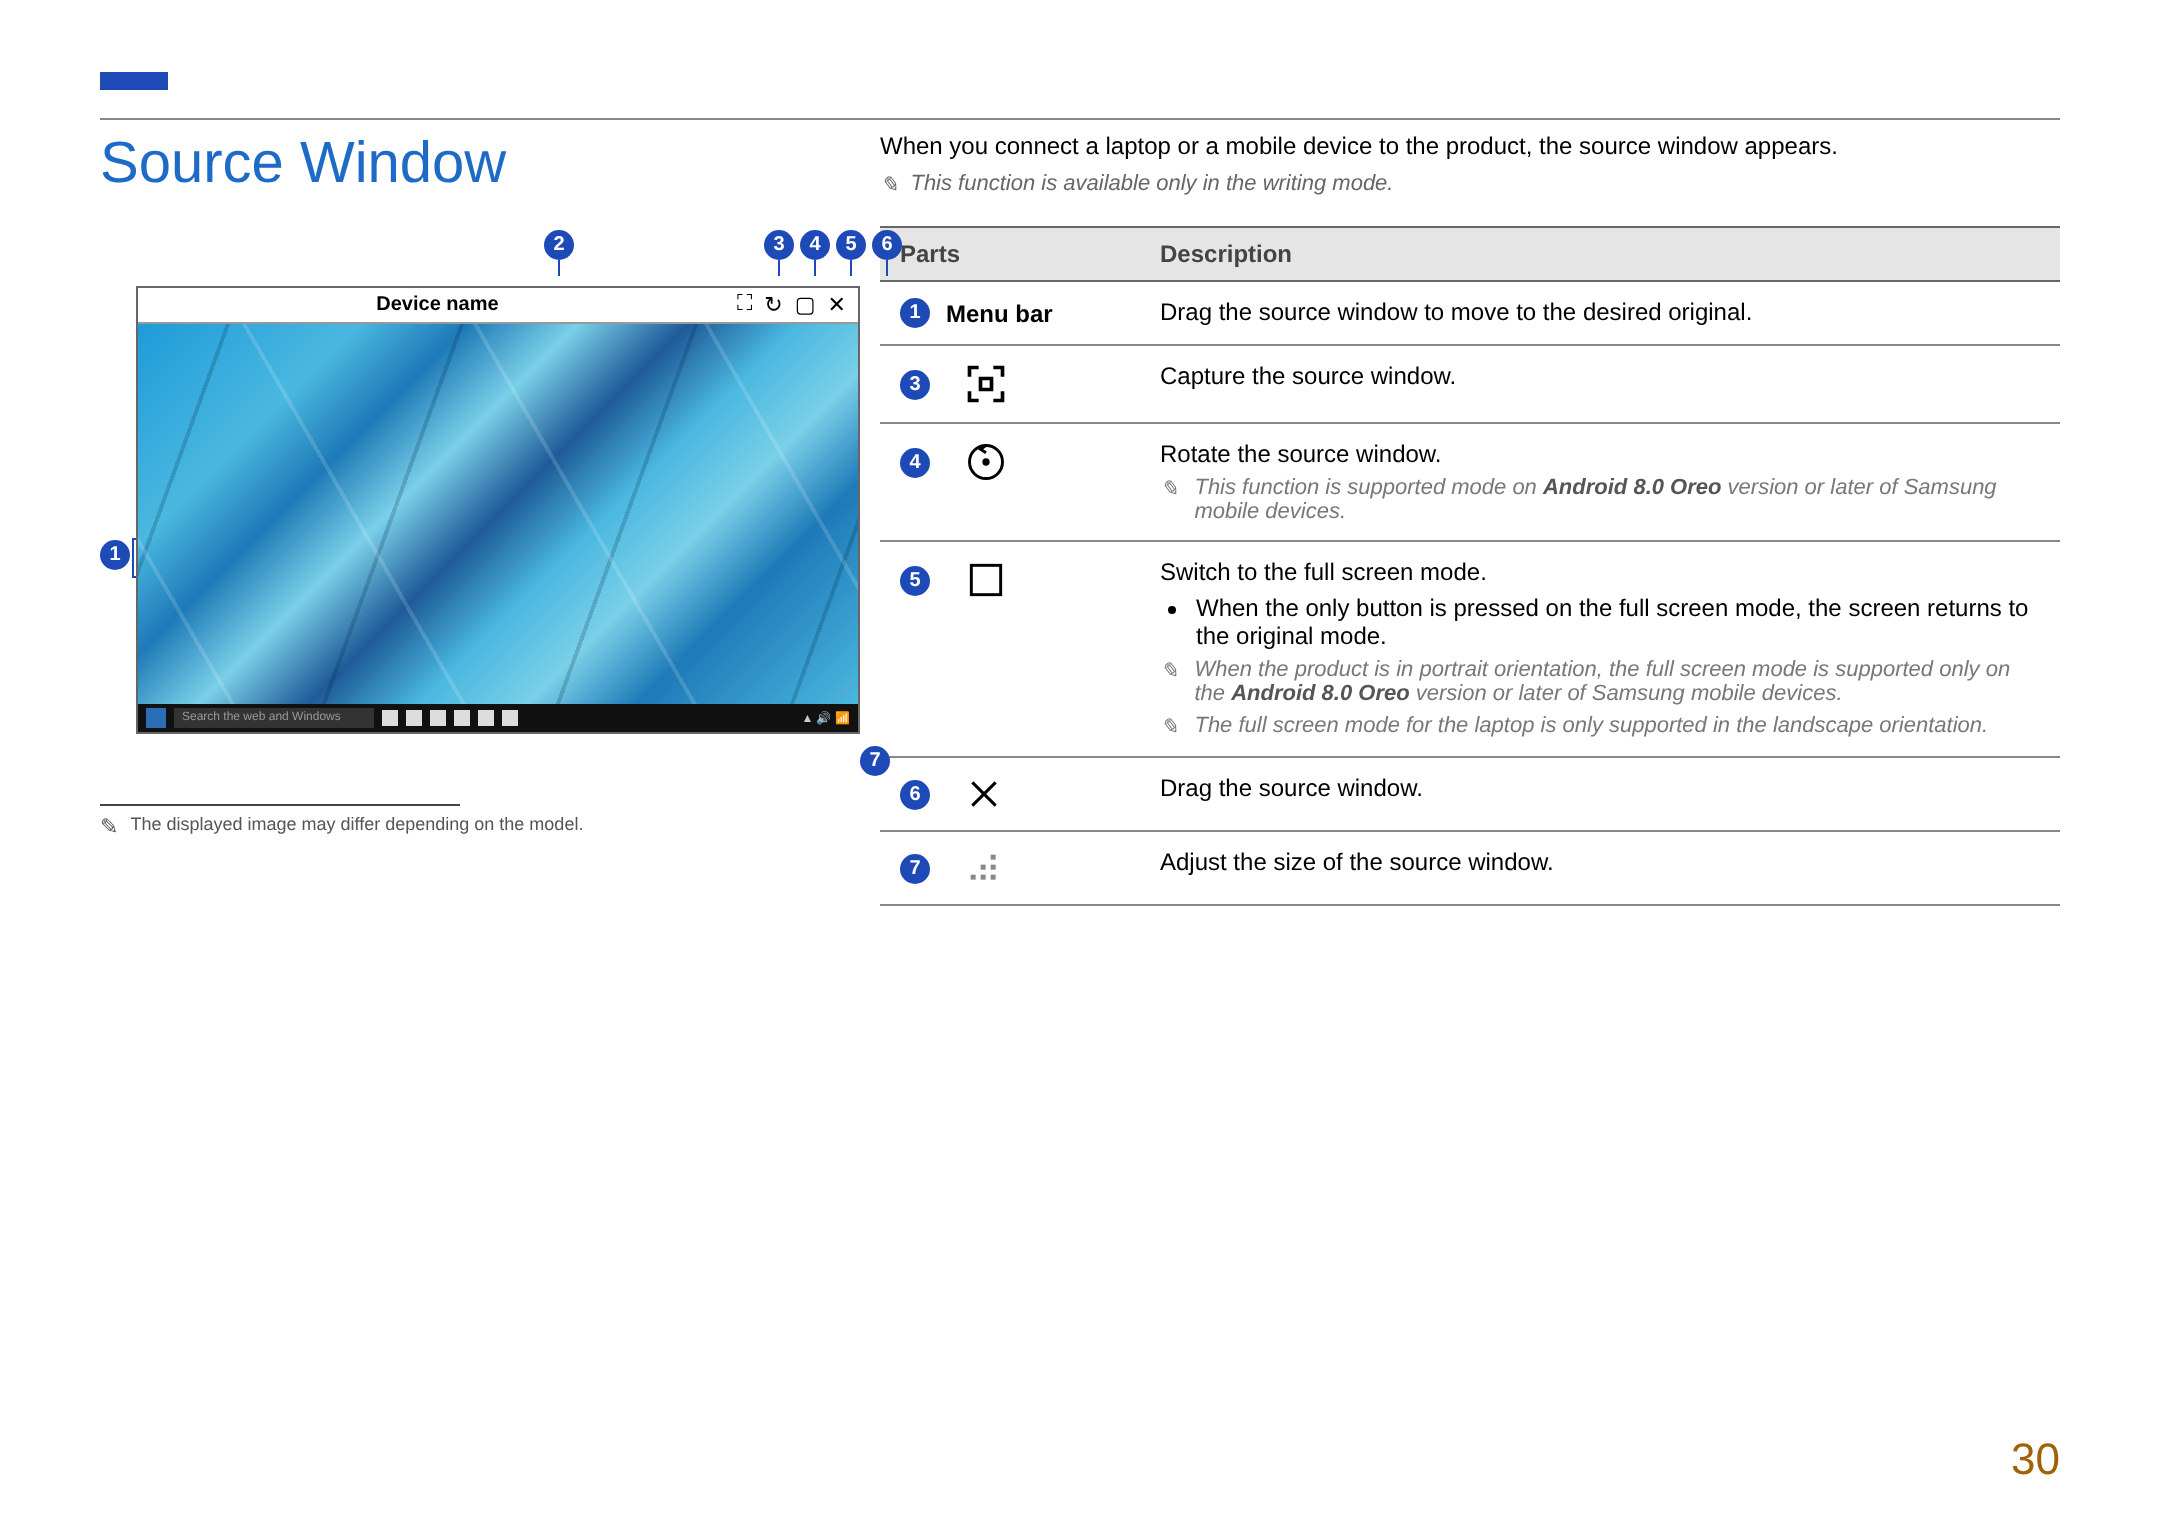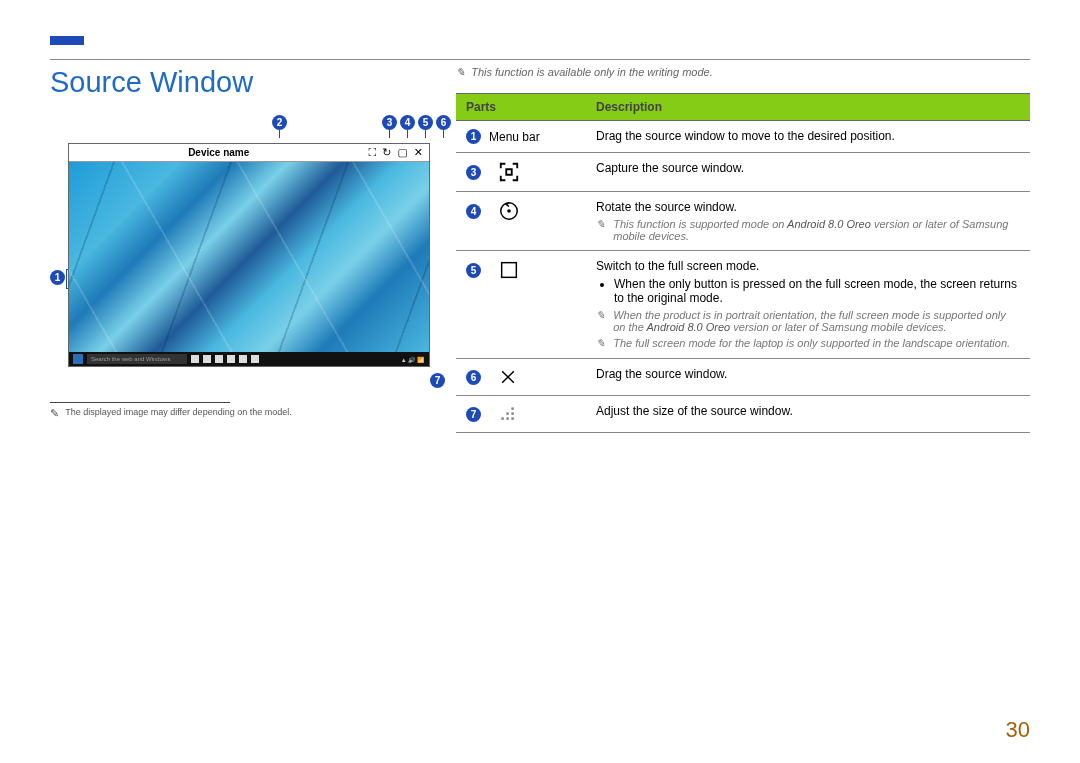--- a/index.html
+++ b/index.html
@@ -1,20 +1,20 @@
 <!DOCTYPE html>
 <html><head>
 <meta charset="utf-8">
 <style>
 *{box-sizing:border-box;margin:0;padding:0}
 body{font-family:Arial,Helvetica,sans-serif;background:#fff;color:#000;width:1080px;height:763px;position:relative}
 .page{padding:36px 50px 30px 50px}
 .hr-top{border:none;border-top:1px solid #888;margin-bottom:6px}
 .blue-block{display:inline-block;width:34px;height:9px;background:#1e4ab8;vertical-align:top;margin-bottom:14px}
-.cols{display:flex;gap:26px}
+.cols{display:flex;gap:10px}
 .left{width:380px}
 .right{flex:1}
 h1{font-size:29px;color:#1e6bc7;font-weight:400;margin-bottom:16px}
 .callouts-row{position:relative;height:24px;margin-left:48px;margin-bottom:4px}
 .co{position:absolute;width:15px;height:15px;border-radius:50%;background:#1e4ab8;color:#fff;font-size:10px;font-weight:bold;text-align:center;line-height:15px}
 .co-line{position:absolute;width:1px;height:8px;background:#1e4ab8}
 .device-frame{border:1px solid #666;background:#fff;margin-left:18px;width:362px;position:relative}
 .titlebar{display:flex;align-items:center;height:18px;background:#fff;border-bottom:1px solid #999;font-size:10px}
 .titlebar .t-device{flex:1;text-align:center;font-weight:bold}
 .titlebar .t-icons{display:flex;gap:6px;padding-right:6px;font-size:11px}
@@ -28,35 +28,35 @@
 .taskbar .tray{font-size:6px;color:#ccc}
 .co-left-1{position:absolute;left:0;top:155px;width:15px;height:15px;border-radius:50%;background:#1e4ab8;color:#fff;font-size:10px;font-weight:bold;text-align:center;line-height:15px}
 .resize-handle{position:absolute;right:2px;bottom:2px;font-size:9px;color:#999}
 .co7{margin-left:380px;width:15px;height:15px;border-radius:50%;background:#1e4ab8;color:#fff;font-size:10px;font-weight:bold;text-align:center;line-height:15px;margin-top:6px}
 .note-line{border-top:1px solid #444;margin:14px 0 4px 0;width:180px}
 .note{font-size:9px;color:#555;display:flex;gap:6px}
 .note .pen{font-size:11px}
 .intro{font-size:12px;margin-bottom:6px}
 .intro-note{font-size:11px;color:#666;font-style:italic;display:flex;gap:6px;margin-bottom:14px}
 table{width:100%;border-collapse:collapse;font-size:12px}
-th{background:#84cc16;text-align:left;padding:6px 10px;font-weight:bold;border-top:1px solid #666;border-bottom:1px solid #666;color:#444}
+th{background:#e5e5e5;text-align:left;padding:6px 10px;font-weight:bold;border-top:1px solid #666;border-bottom:1px solid #666;color:#444}
 td{padding:8px 10px;border-bottom:1px solid #888;vertical-align:top}
 td.parts{width:130px}
 .num{display:inline-block;width:15px;height:15px;border-radius:50%;background:#1e4ab8;color:#fff;font-size:10px;font-weight:bold;text-align:center;line-height:15px;margin-right:8px;vertical-align:middle}
-.part-label{font-weight:normal;vertical-align:middle}
+.part-label{font-weight:bold;vertical-align:middle}
 .part-icon{display:inline-block;vertical-align:middle;margin-left:6px}
 .desc-main{margin-bottom:4px}
 ul.bullet{list-style:disc;padding-left:18px;margin:4px 0}
 ul.bullet li{margin-bottom:4px}
 .sub-note{font-size:11px;color:#777;font-style:italic;display:flex;gap:8px;margin-top:4px}
 .sub-note .txt{flex:1}
 .pen-icon{flex:0 0 auto}
 .pageno{position:absolute;right:50px;bottom:20px;font-size:22px;color:#a16207}
 svg{display:block}
-.bold{font-weight:normal;color:#555}
+.bold{font-weight:bold;color:#555}
 .left-bracket{position:absolute;left:16px;top:154px;width:4px;height:20px;border-left:1px solid #1e4ab8;border-top:1px solid #1e4ab8;border-bottom:1px solid #1e4ab8}
 </style>
 </head>
 <body>
 
 <div class="page">
 <div class="blue-block"></div>
 <hr class="hr-top">
 
 <div class="cols">
@@ -110,34 +110,35 @@
   </div>
 
   <div class="note-line"></div>
   <div class="note">
     <span class="pen">✎</span>
     <span>The displayed image may differ depending on the model.</span>
   </div>
 </div>
 
 <div class="right">
+  <p class="intro">When you connect a laptop or a mobile device to the product, the source window appears.</p>
   <div class="intro-note">
     <span>✎</span>
     <span>This function is available only in the writing mode.</span>
   </div>
 
   <table>
     <tbody>
             <tr>
       <th>Parts</th>
       <th>Description</th>
     </tr>
     <tr>
       <td class="parts"><span class="num">1</span><span class="part-label">Menu bar</span></td>
-      <td>Drag the source window to move to the desired position.</td>
+      <td>Drag the source window to move to the desired original.</td>
     </tr>
     <tr>
       <td class="parts"><span class="num">3</span>
         <span class="part-icon"><svg width="22" height="22" viewBox="0 0 24 24">
                     <path fill="none" stroke="#000" stroke-width="2" d="M3 8V3h5M21 8V3h-5M3 16v5h5M21 16v5h-5M9 9h6v6H9z"></path>
                   </svg></span>
       </td>
       <td>Capture the source window.</td>
     </tr>
     <tr>

